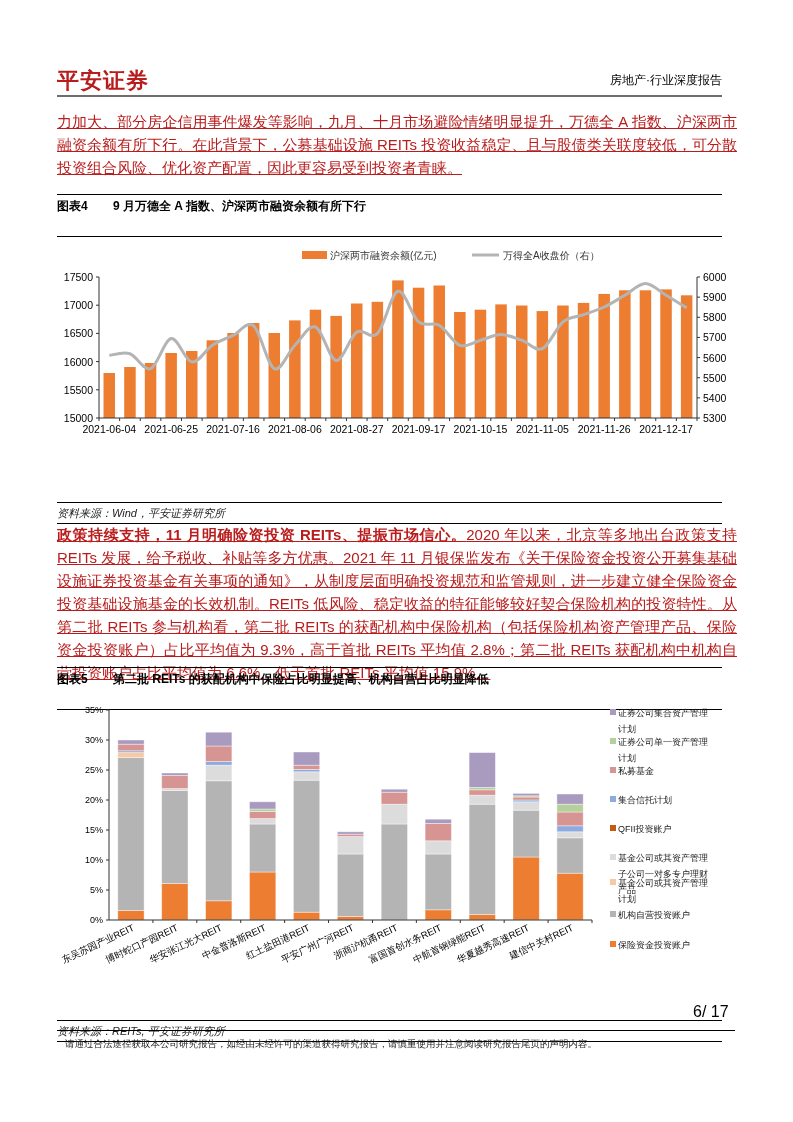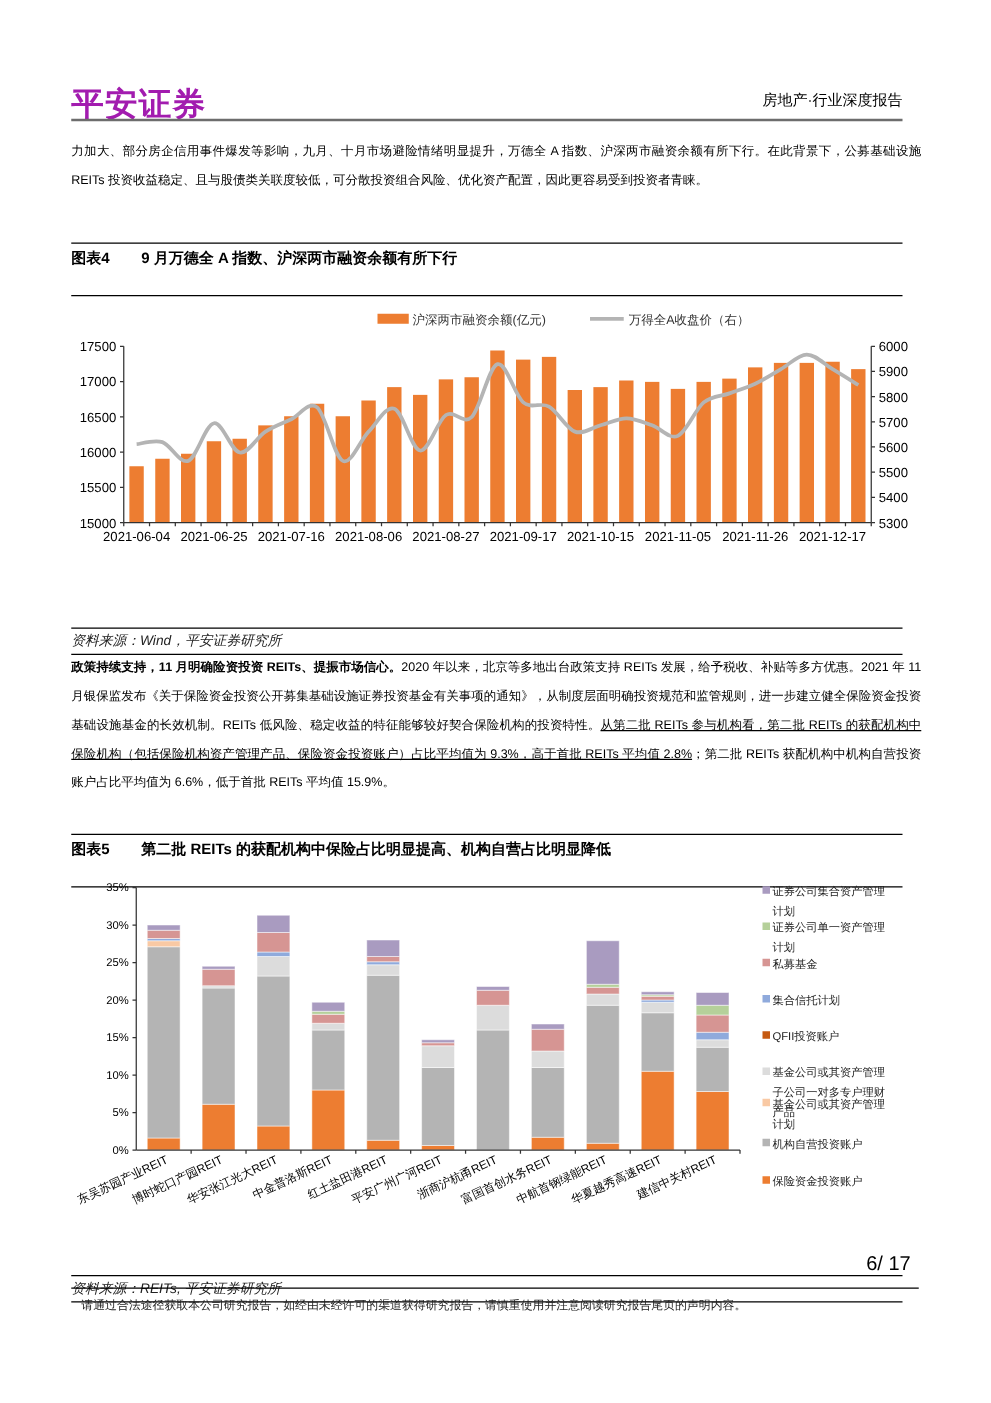--- a/index.html
+++ b/index.html
@@ -1,21 +1,21 @@
 <!DOCTYPE html>
 <html><head>
 <meta charset="utf-8">
 <style>
   * { box-sizing: border-box; margin: 0; padding: 0; }
   body { width: 793px; height: 1122px; background: #fff; font-family: "Liberation Sans", "DejaVu Sans", sans-serif; color: #000; position: relative; overflow: hidden; }
   .header { position: absolute; left: 57px; top: 64px; width: 665px; height: 30px; }
-  .logo { position: absolute; left: 0; top: 2px; color: #a21caf; font-size: 26px; font-weight: bold; letter-spacing: 1px; }
+  .logo { position: absolute; left: 0; top: 2px; color: #b91c1c; font-size: 22px; font-weight: bold; letter-spacing: 1px; }
   .header-right { position: absolute; right: 0; top: 8px; font-size: 12px; }
   .header-rule { position: absolute; left: 57px; top: 95px; width: 665px; height: 2px; background: #6d6d6d; }
-  .para { position: absolute; left: 57px; width: 680px; font-size: 10px; line-height: 23px; color: #000000; text-align: justify; }
+  .para { position: absolute; left: 57px; width: 680px; font-size: 15px; line-height: 23px; color: #b91c1c; text-align: justify; text-decoration: underline; }
   .fig-title { position: absolute; left: 57px; width: 665px; border-top: 1px solid #000; border-bottom: 1px solid #000; font-size: 12px; font-weight: bold; height: 43px; line-height: 23px; }
   .fig-title .num { display: inline-block; width: 56px; }
   .source { position: absolute; left: 57px; width: 665px; border-top: 1px solid #000; border-bottom: 1px solid #000; font-size: 11px; font-style: italic; height: 22px; line-height: 20px; color: #222; margin-top: 32px; }
   .footer-rule { position: absolute; left: 57px; top: 1030px; width: 678px; height: 1px; background: #000; }
   .footer-text { position: absolute; left: 65px; top: 1038px; font-size: 9.5px; color: #222; }
   .page-num { position: absolute; left: 693px; top: 1003px; font-size: 16px; }
   u.hl { text-decoration: underline; margin-top: 32px; }
   svg text { font-family: "Liberation Sans", "DejaVu Sans", sans-serif; }
 </style>
 </head>

